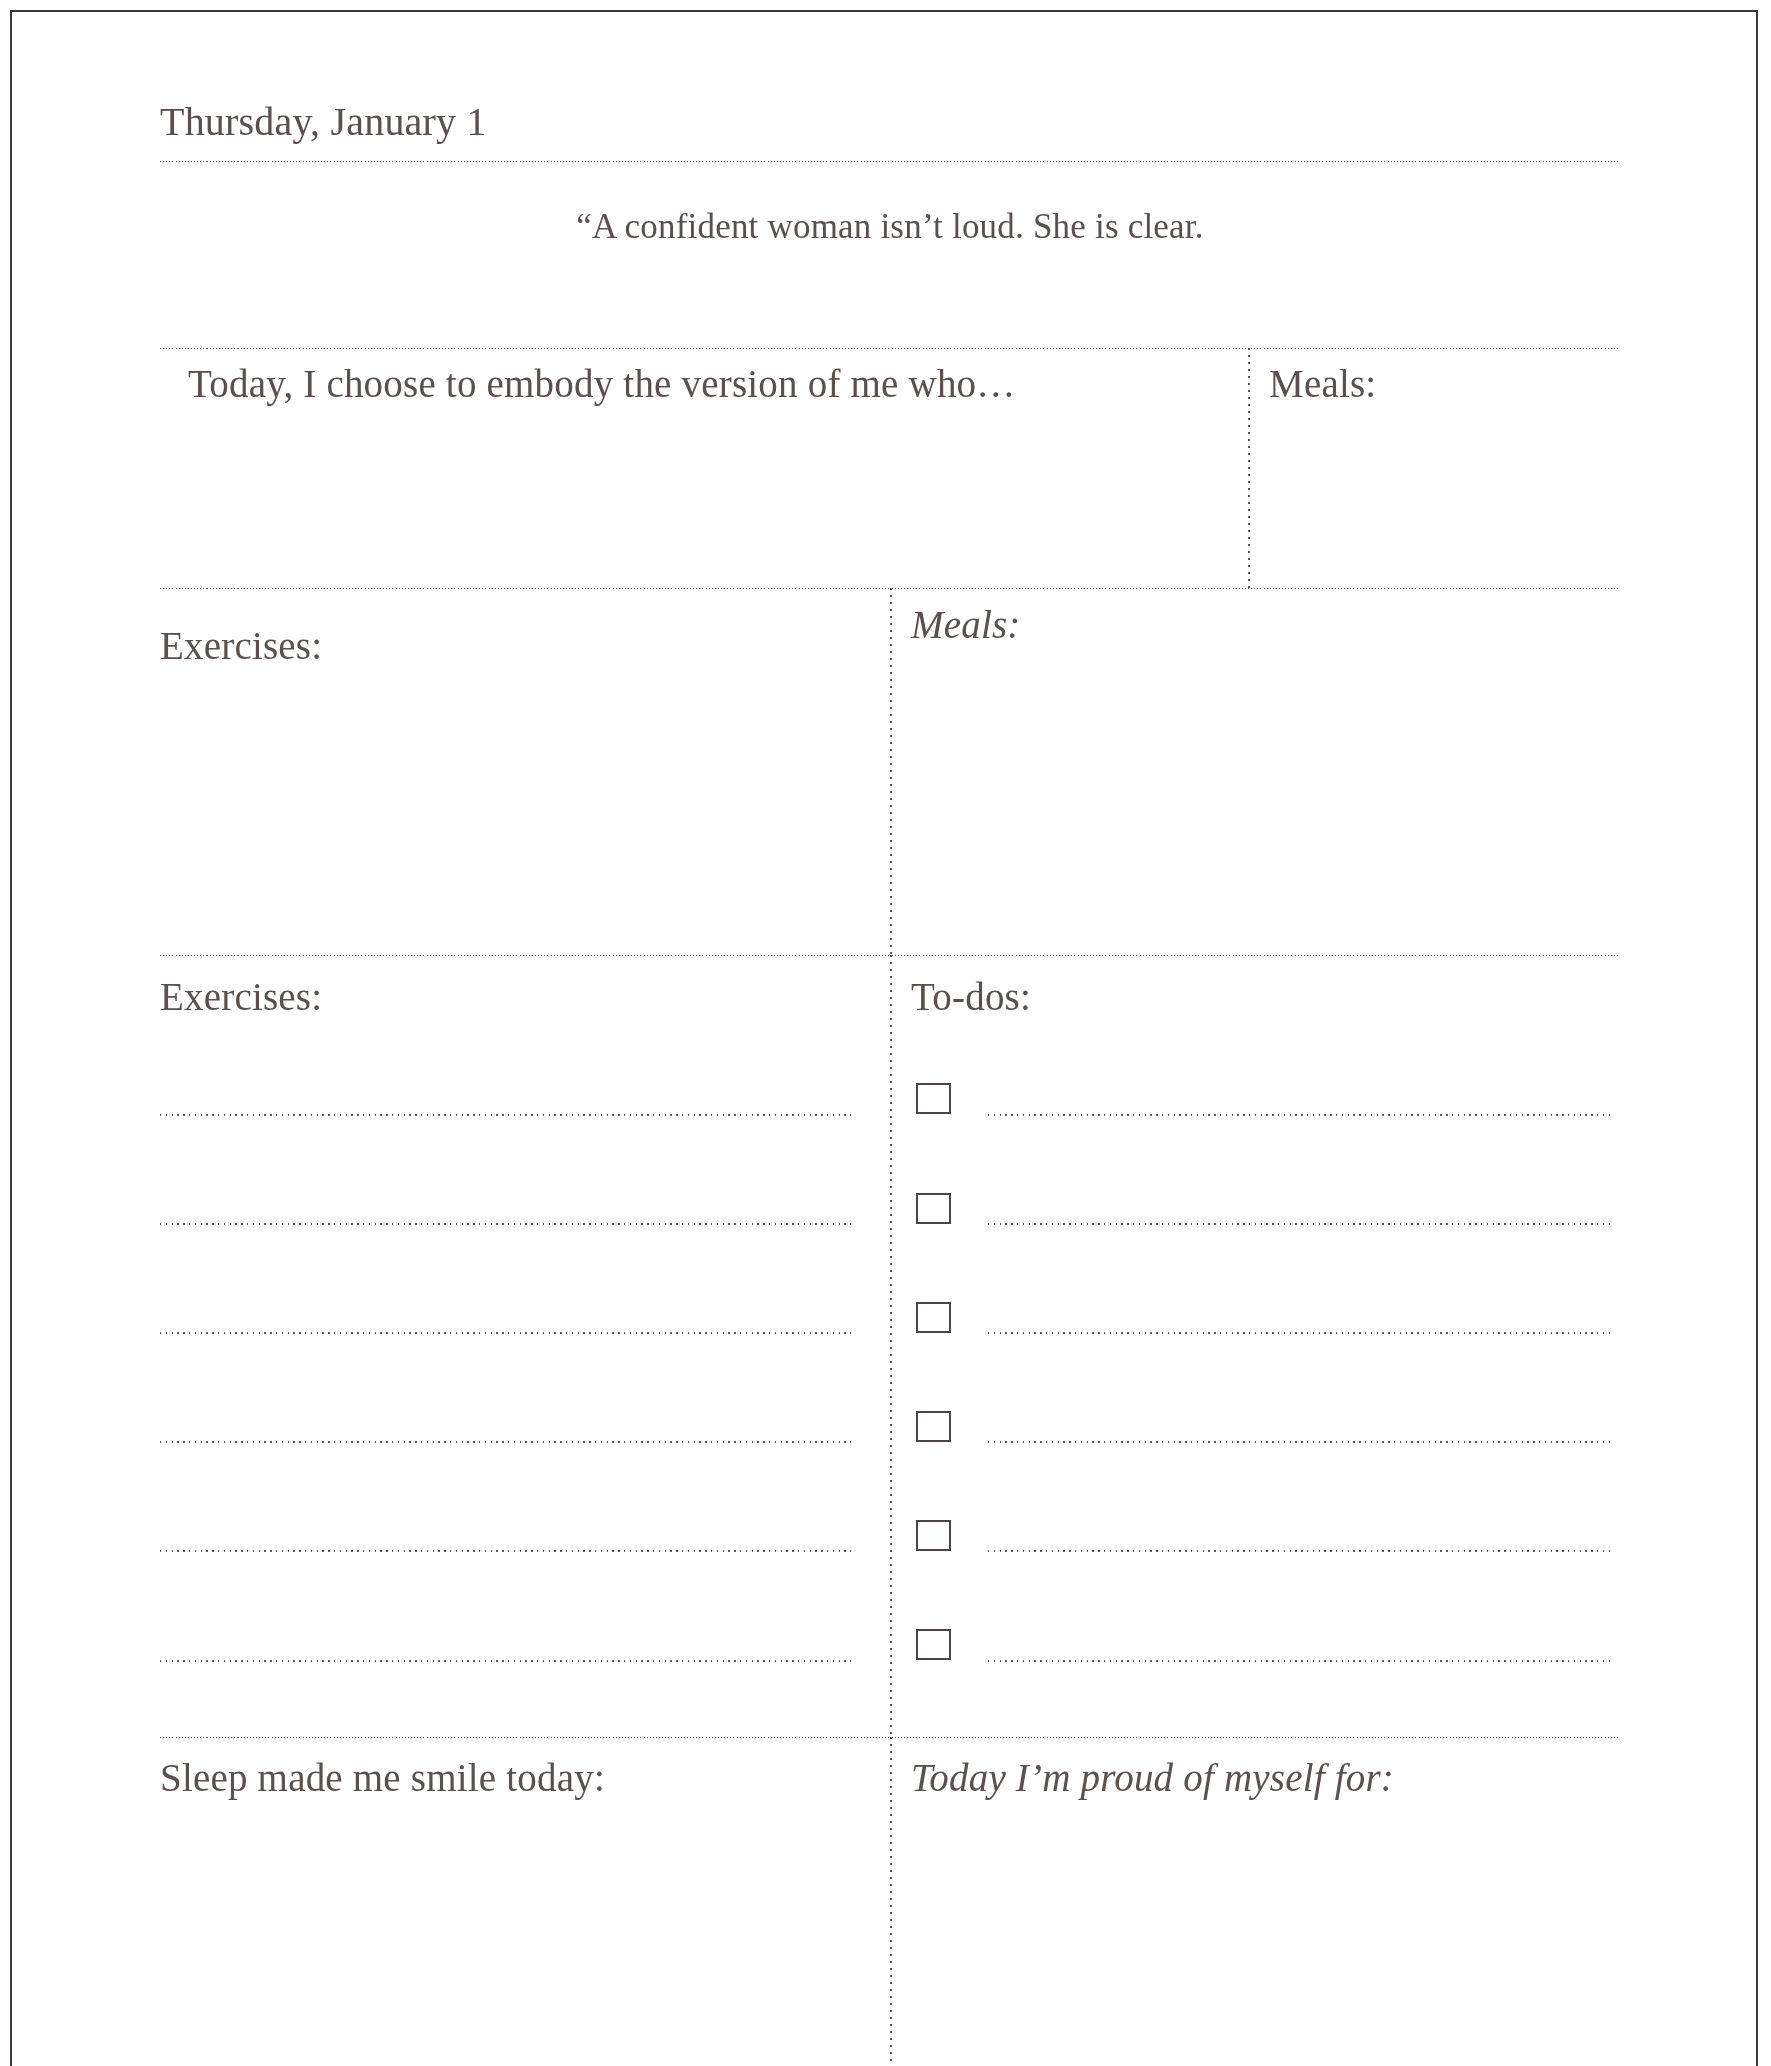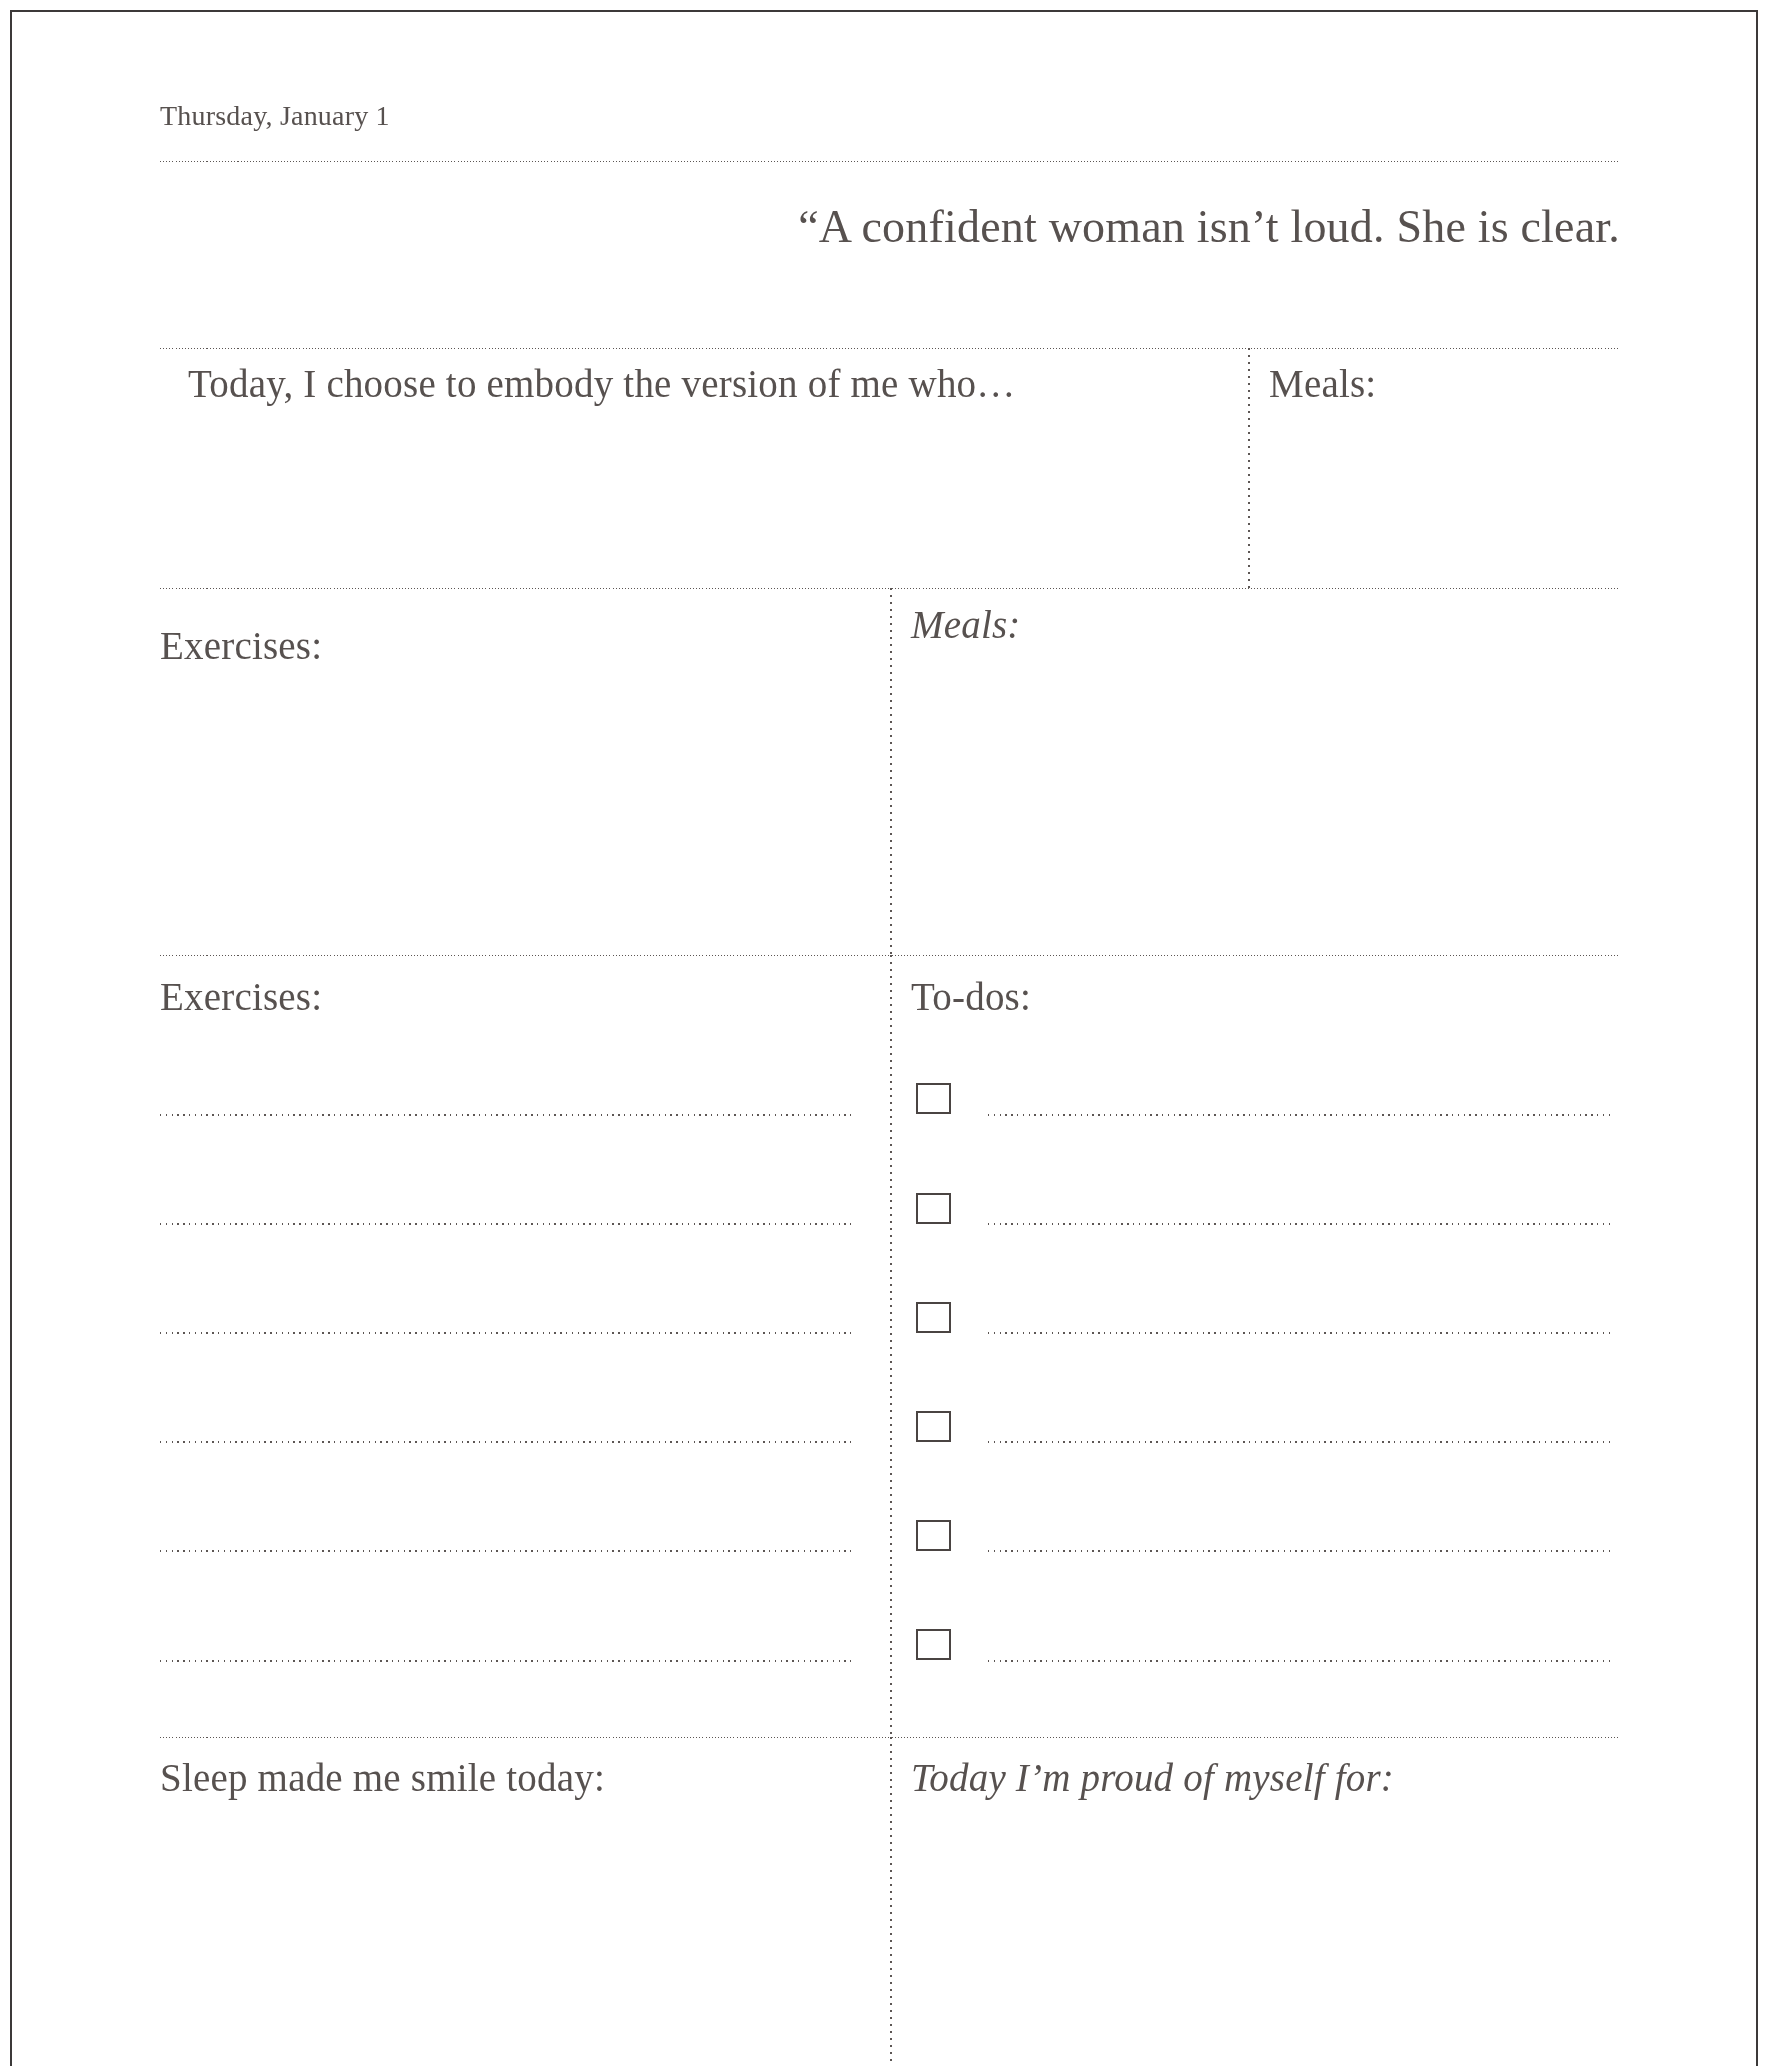--- a/index.html
+++ b/index.html
@@ -16,24 +16,24 @@
     overflow:hidden;
   }
   .frame{
     position:absolute;left:10px;top:10px;width:1748px;height:2462px;
     border:2.9px solid var(--border);box-sizing:border-box;
   }
   .label{
     position:absolute;white-space:nowrap;font-size:39px;line-height:1.12;
     color:var(--text);letter-spacing:0.2px;
   }
-  .date-header{font-size:28px;}
+  .date-header{font-size:40px;}
   .quote{
-    position:absolute;left:160px;top:206px;width:1460px;text-align:right;
-    font-size:46px;line-height:41px;color:var(--text);letter-spacing:0.2px;
+    position:absolute;left:160px;top:206px;width:1460px;text-align:center;
+    font-size:35px;line-height:41px;color:var(--text);letter-spacing:0.2px;
   }
   
   .rule{
     position:absolute;left:160px;width:1460px;height:1.2px;
     background:repeating-linear-gradient(to right,var(--dots) 0 1px,transparent 1px 3.1px);
   }
   
   .line{
     position:absolute;height:1.7px;
     background:repeating-linear-gradient(to right,var(--dots) 0 1.4px,transparent 1.4px 5.8px);

